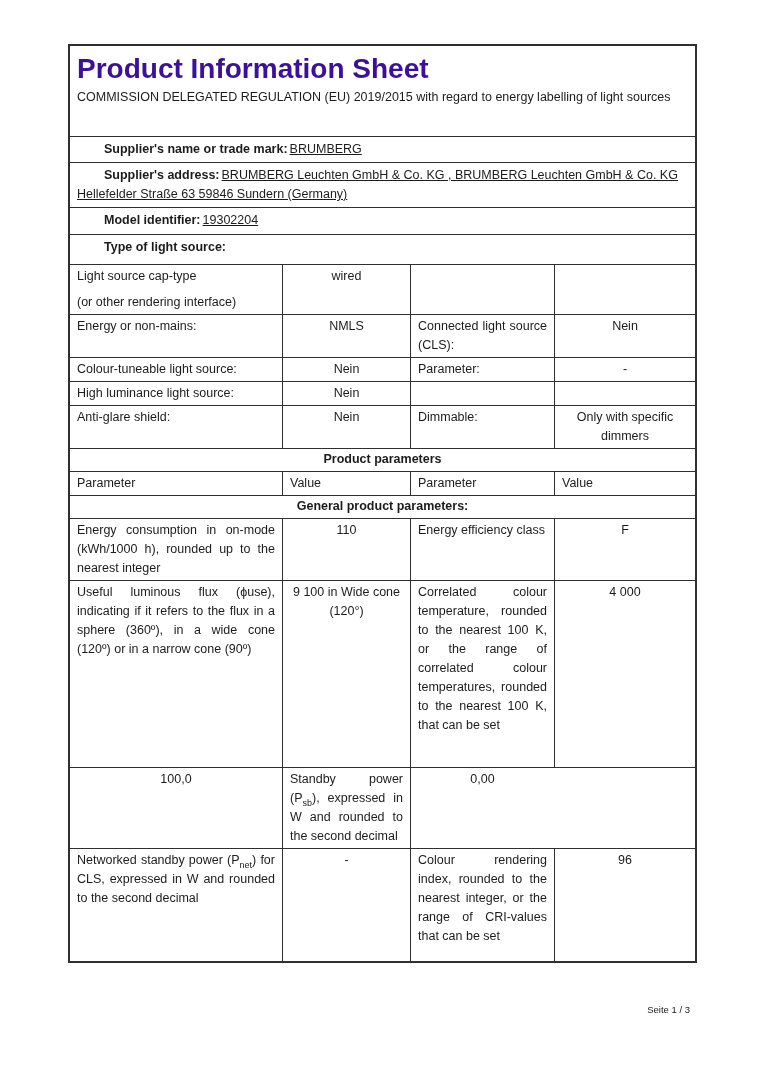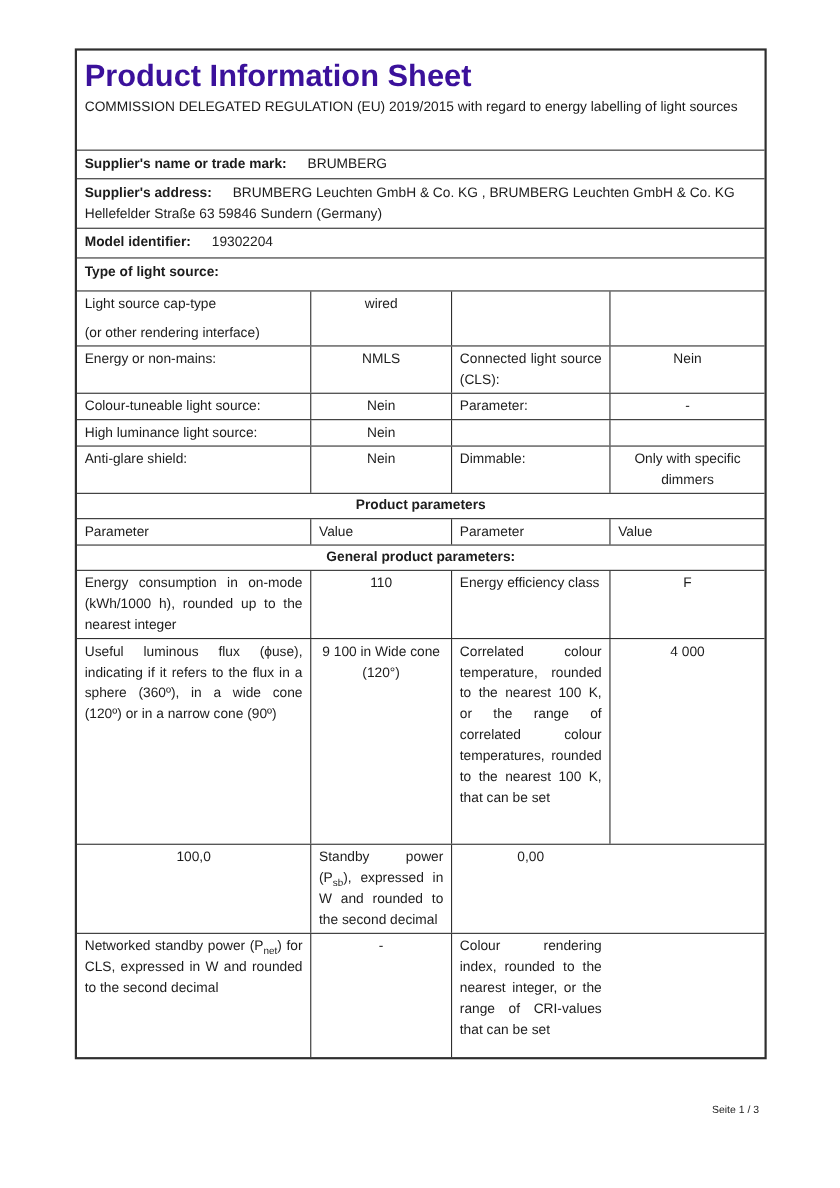--- a/index.html
+++ b/index.html
@@ -16,22 +16,22 @@
     border:2px solid #2f2f2f;box-sizing:border-box;background:#fff;
   }
   .row{border-top:1px solid #2f2f2f;box-sizing:border-box;}
   .row:first-child{border-top:none;}
   
   .titleblock{padding:6px 7px 8px 7px;min-height:90px;box-sizing:border-box;}
   .title{font-size:28px;line-height:34px;font-weight:bold;letter-spacing:0px;}
   .subtitle{margin-top:2px;max-width:600px;text-align:left;}
   
   .inforow{padding:3px 7px 3px 7px;box-sizing:border-box;}
-  .inforow .lbl{font-weight:bold;}
-  .inforow .val{margin-left:19px;}
+  .inforow .lbl{font-weight:bold;margin-left:27px;}
+  .inforow .val{margin-left:2px;text-decoration:underline;}
   .mh25{min-height:25px}.mh44{min-height:44px}.mh27{min-height:27px}.mh30{min-height:30px}
   
   .grid4{display:grid;grid-template-columns:212px 128px 144px 1fr;align-items:stretch;}
   .cell{padding:2px 7px 2px 7px;box-sizing:border-box;}
   .cell + .cell{border-left:1px solid #2f2f2f;}
   .par{text-align:justify;}
   .cval{text-align:center;}
   .mh40{min-height:40px}.mh43{min-height:43px}.mh41{min-height:41px}.mh24{min-height:24px}
   .mh18{min-height:18px}.mh36{min-height:36px}
   .mh58{min-height:58px}.mh187{min-height:187px}.mh77{min-height:77px}.mh113{min-height:113px}
@@ -139,18 +139,19 @@
     <div class="row grid4 mh77">
       <div class="cell cval">100,0</div>
       <div class="cell par">Standby power (P<sub>sb</sub>), expressed in W and rounded to the second decimal</div>
       <div class="cell cval">0,00</div>
     </div>
 
     <div class="row grid4 mh113">
       <div class="cell par">Networked standby power (P<sub>net</sub>) for CLS, expressed in W and rounded to the second decimal</div>
       <div class="cell cval">-</div>
       <div class="cell par">Colour rendering index, rounded to the nearest integer, or the range of CRI-values that can be set</div>
+      <div class="cell cval">96</div>
     </div>
 
   </div>
 
   <div class="footer">Seite 1 / 3</div>
 </div>
 
 </body></html>

